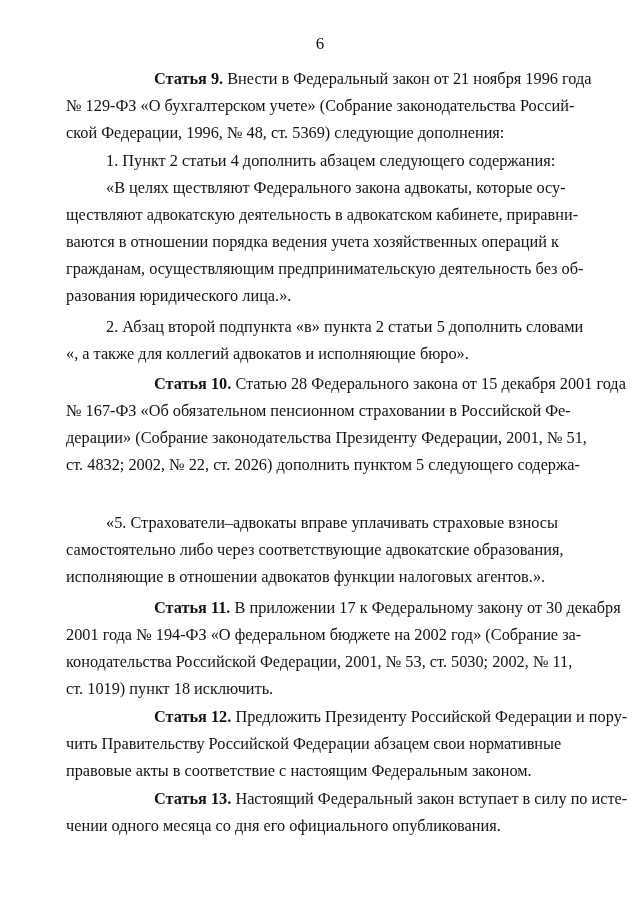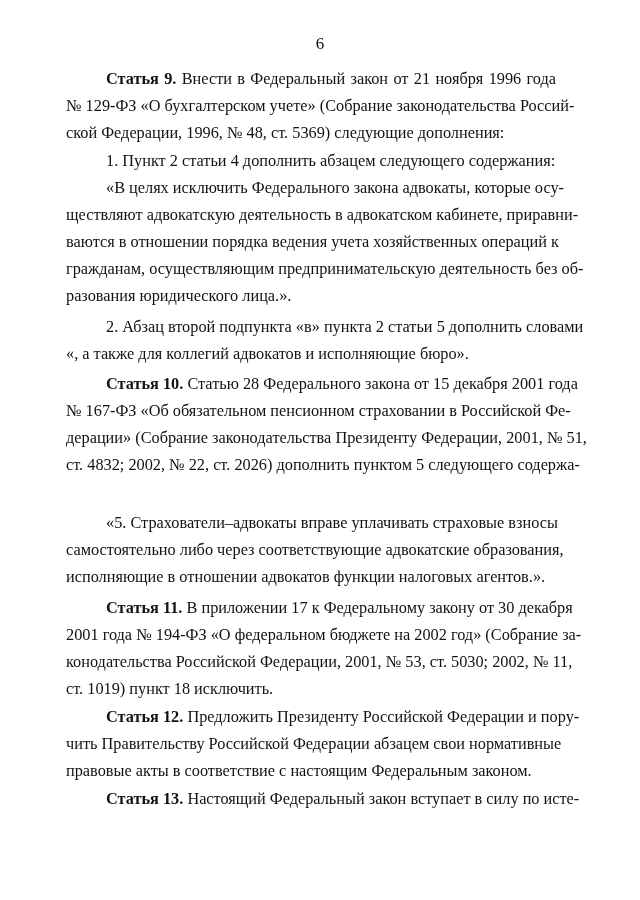--- a/index.html
+++ b/index.html
@@ -13,36 +13,36 @@
   .page-number {
     position: absolute; top: 34px; left: 0; width: 640px;
     text-align: center; font-size: 17px;
   }
   .line {
     position: absolute; left: 66px; width: 490px;
     white-space: nowrap; line-height: 20px; height: 20px;
   }
   .line.justify { text-align: justify; text-align-last: justify; }
   .line.indent { left: 106px; width: 450px; }
-  b { font-weight: bold; }
+  b { font-weight: bold; margin-left: 48px; }
 </style>
 </head>
 <body>
 
 <div class="page">
 
   <div class="page-number">6</div>
 
   <div class="line indent justify" style="top:69px"><b>Статья 9.</b> <span>Внести в Федеральный закон от 21 ноября 1996 года</span></div>
   <div class="line justify" style="top:96px">№ 129-ФЗ «О бухгалтерском учете» (Собрание законодательства Россий-</div>
   <div class="line" style="top:123px">ской Федерации, 1996, № 48, ст. 5369) следующие дополнения:</div>
 
   <div class="line indent" style="top:151px">1. Пункт 2 статьи 4 дополнить абзацем следующего содержания:</div>
 
-  <div class="line indent justify" style="top:178px">«В целях исключить Федерального закона адвокаты, которые осу-</div>
+  <div class="line indent justify" style="top:178px">«В целях ществляют Федерального закона адвокаты, которые осу-</div>
   <div class="line justify" style="top:205px">ществляют адвокатскую деятельность  в адвокатском кабинете, приравни-</div>
   <div class="line justify" style="top:232px">ваются в отношении порядка ведения учета хозяйственных операций к</div>
   <div class="line" style="top:286px">разования юридического лица.».</div>
   <div class="line justify" style="top:259px">гражданам, осуществляющим предпринимательскую деятельность без об-</div>
 
   <div class="line indent justify" style="top:317px">2. Абзац второй подпункта «в» пункта 2 статьи 5 дополнить словами</div>
   <div class="line" style="top:344px">«, а также для коллегий адвокатов и исполняющие бюро».</div>
 
   <div class="line indent justify" style="top:374px"><b>Статья 10.</b> <span>Статью 28 Федерального закона от 15 декабря 2001 года</span></div>
   <div class="line justify" style="top:401px">№ 167-ФЗ «Об обязательном пенсионном страховании в Российской Фе-</div>
@@ -56,14 +56,15 @@
   <div class="line indent justify" style="top:598px"><b>Статья 11.</b> <span>В приложении 17 к Федеральному закону от 30 декабря</span></div>
   <div class="line justify" style="top:625px">2001 года № 194-ФЗ «О федеральном бюджете на 2002 год» (Собрание за-</div>
   <div class="line justify" style="top:652px">конодательства Российской Федерации, 2001, № 53, ст. 5030; 2002, № 11,</div>
   <div class="line" style="top:679px">ст. 1019) пункт 18 исключить.</div>
 
   <div class="line indent justify" style="top:707px"><b>Статья 12.</b> <span>Предложить Президенту Российской Федерации и пору-</span></div>
   <div class="line justify" style="top:734px">чить Правительству Российской Федерации абзацем свои нормативные</div>
   <div class="line" style="top:761px">правовые акты в соответствие с настоящим Федеральным законом.</div>
 
   <div class="line indent justify" style="top:789px"><b>Статья 13.</b> <span>Настоящий Федеральный закон вступает в силу по исте-</span></div>
+  <div class="line" style="top:816px">чении одного месяца со дня его официального опубликования.</div>
 
 </div>
 
 </body></html>

